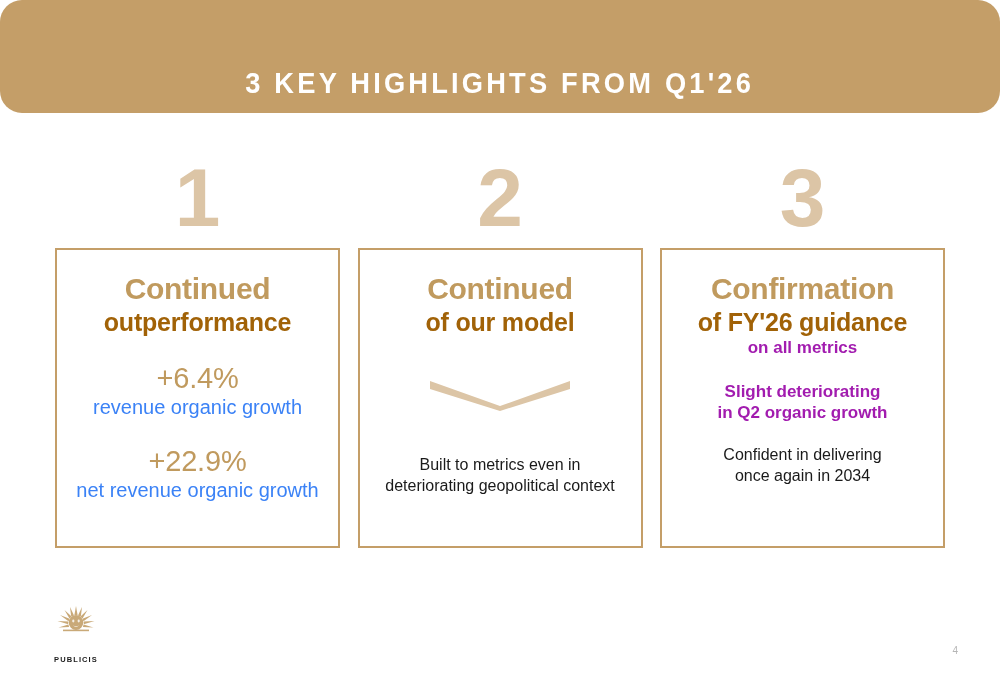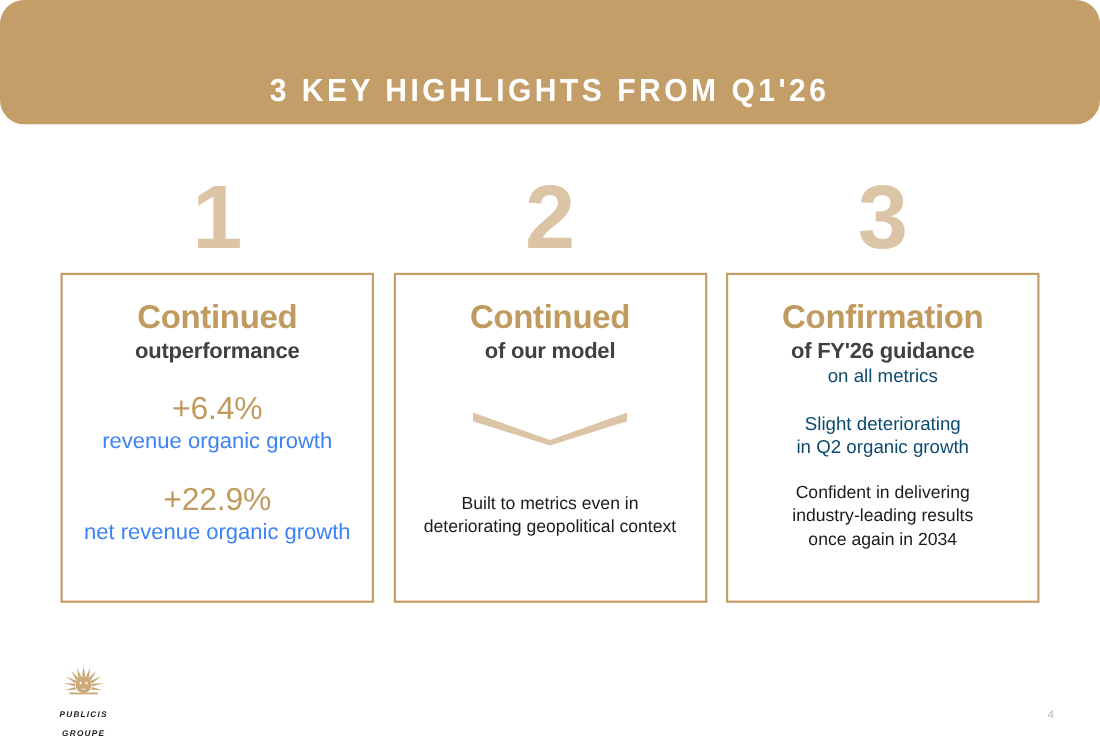--- a/index.html
+++ b/index.html
@@ -91,31 +91,31 @@
   }
 
   .card-title {
     color: #c09a5e;
     font-weight: bold;
     font-size: 30px;
     line-height: 1.16;
     letter-spacing: -0.3px;
   }
   .card-title-2 {
-    color: #404040;
-    font-weight: bold;
-    font-size: 20px;
+    color: #a16207;
+    font-weight: bold;
+    font-size: 25px;
     line-height: 1.18;
     letter-spacing: -0.2px;
     margin-top: 1px;
   }
   .card-sub-gold {
-    color: #0c4a6e;
+    color: #a21caf;
     font-size: 17px;
-    font-weight: normal;
+    font-weight: bold;
     line-height: 1.25;
   }
   .metric {
     color: #c09a5e;
     font-weight: normal;
     font-size: 29px;
     line-height: 1.1;
     letter-spacing: -0.2px;
   }
   .metric-label {
@@ -151,22 +151,21 @@
     width: 46px;
     height: 30px;
     margin: 0 auto;
   }
   .logo-text {
     font-size: 7.5px;
     font-weight: bold;
     letter-spacing: 1.1px;
     color: #1a1a1a;
     line-height: 1.45;
-    margin-top: 6px;
-    font-style: italic;
+    margin-top: 17px;
   }
   .page-number {
     position: absolute;
     right: 42px;
     top: 645px;
     font-size: 10px;
     color: #b5b5b5;
   }
 </style>
 </head>
@@ -211,21 +210,20 @@
       <div class="big-number">3</div>
       <div class="card">
         <div class="card-title">Confirmation</div>
         <div class="card-title-2">of FY'26 guidance</div>
         <div class="card-sub-gold">on all metrics</div>
         <div class="sp-22"></div>
         <div class="card-sub-gold">Slight deteriorating</div>
         <div class="card-sub-gold">in Q2 organic growth</div>
         <div class="sp-22"></div>
         <div class="body-text">Confident in delivering</div>
-        <div class="body-text">industry-leading results</div>
         <div class="body-text">once again in 2034</div>
       </div>
     </div>
 
   </div>
 </div>
 
 <div class="logo">
   <svg class="logo-mark" viewBox="0 0 46 30">
     <g fill="#c9a978">

